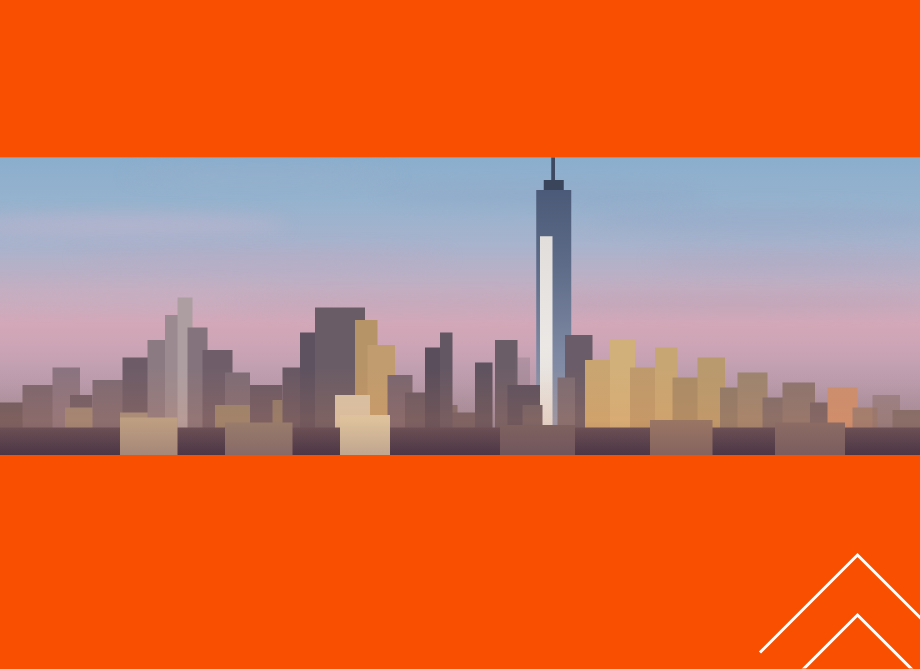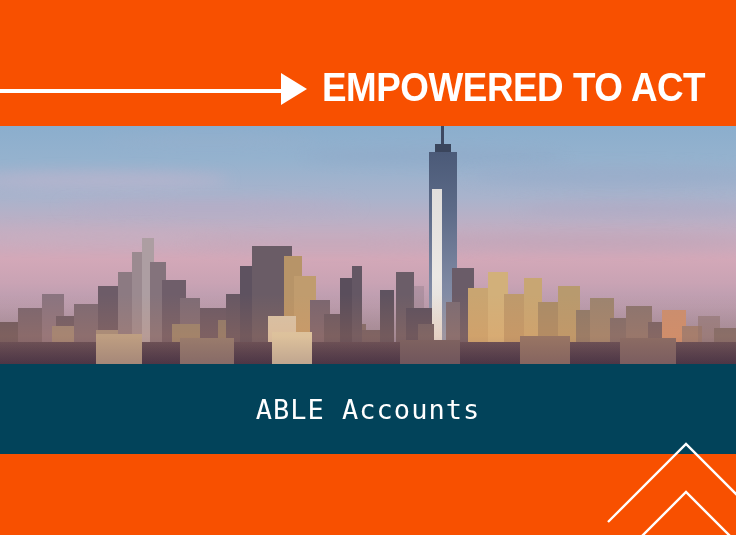--- a/index.html
+++ b/index.html
@@ -162,29 +162,20 @@
     left:0; top:380px;
     width:736px; height:155px;
     pointer-events:none;
   }
 </style>
 </head>
 <body>
 
 <div class="slide">
 
-  <div class="header-band">
-
-    <div class="header-arrow">
-      <div class="shaft"></div>
-      <div class="head"></div>
-    </div>
-
-    <div class="header-title">EMPOWERED TO ACT</div>
-  </div>
 
   <div class="photo">
     <div class="sky"></div>
 
     <div class="cloud" style="left:-30px;top:46px;width:260px;height:16px;background:#C5B6CE;"></div>
     <div class="cloud" style="left:60px;top:74px;width:300px;height:13px;background:#B9A9C4;"></div>
     <div class="cloud" style="left:300px;top:22px;width:270px;height:17px;background:#8FA6C6;opacity:.48;"></div>
     <div class="cloud" style="left:470px;top:40px;width:290px;height:20px;background:#96A9C8;opacity:.5;"></div>
     <div class="cloud" style="left:520px;top:76px;width:230px;height:14px;background:#AEA6C2;opacity:.5;"></div>
     <div class="cloud" style="left:-20px;top:104px;width:240px;height:14px;background:#C9AFC0;opacity:.5;"></div>
@@ -258,23 +249,20 @@
       <div class="bldg" style="left:180px;width:54px;height:26px;background:#8C7A72;"></div>
       <div class="bldg" style="left:272px;width:40px;height:32px;background:#D8C9A8;"></div>
       <div class="bldg" style="left:400px;width:60px;height:24px;background:#6E5E64;"></div>
       <div class="bldg" style="left:520px;width:50px;height:28px;background:#8A7268;"></div>
       <div class="bldg" style="left:620px;width:56px;height:26px;background:#7C6868;"></div>
     </div>
 
     <div class="glow"></div>
   </div>
 
-  <div class="caption-band">
-    <div class="caption-text">ABLE Accounts</div>
-  </div>
 
   <div class="footer-band"></div>
 
   <svg class="chevrons" viewBox="0 0 736 155">
     <polyline points="608,142 686,64 764,142" fill="none" stroke="#FFFFFF" stroke-width="2.4"></polyline>
     <polyline points="608,190 686,112 764,190" fill="none" stroke="#FFFFFF" stroke-width="2.4"></polyline>
     <polyline points="608,238 686,160 764,238" fill="none" stroke="#FFFFFF" stroke-width="2.4"></polyline>
   </svg>
 
 </div>

